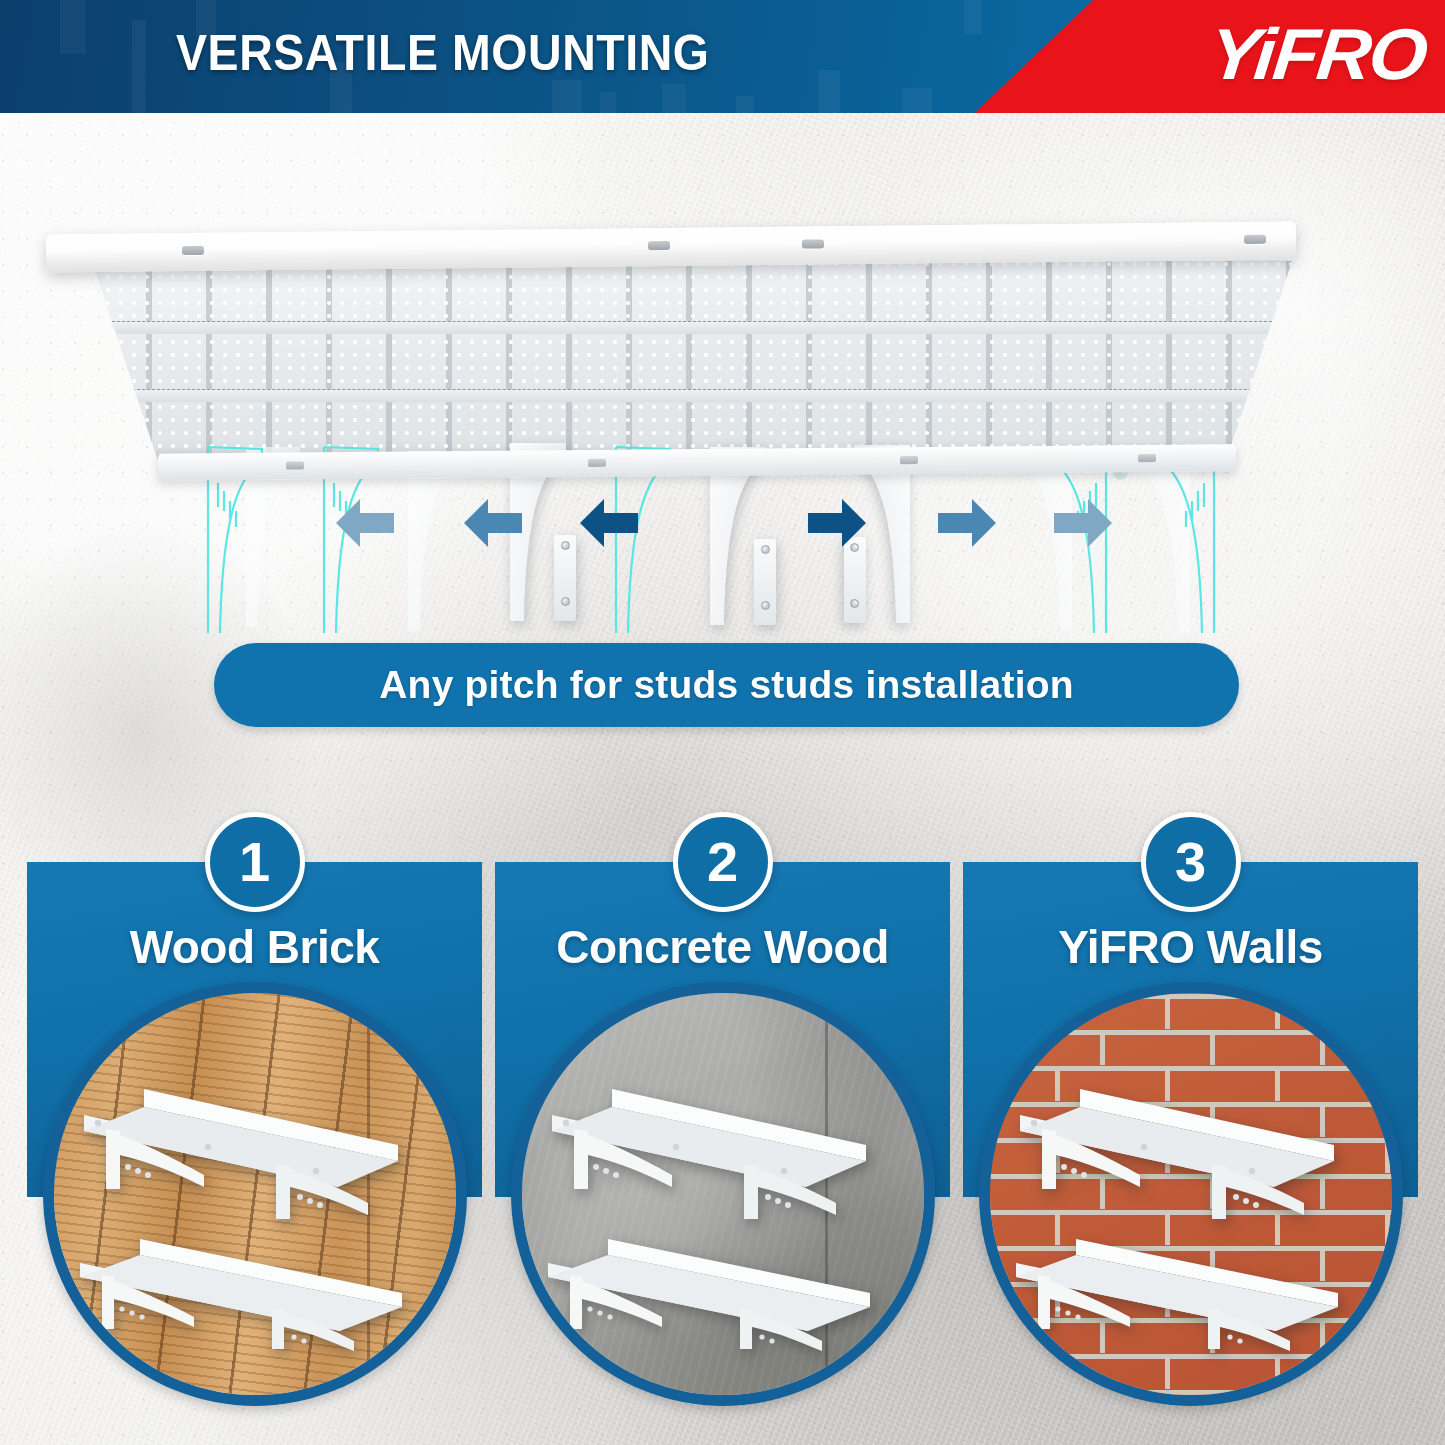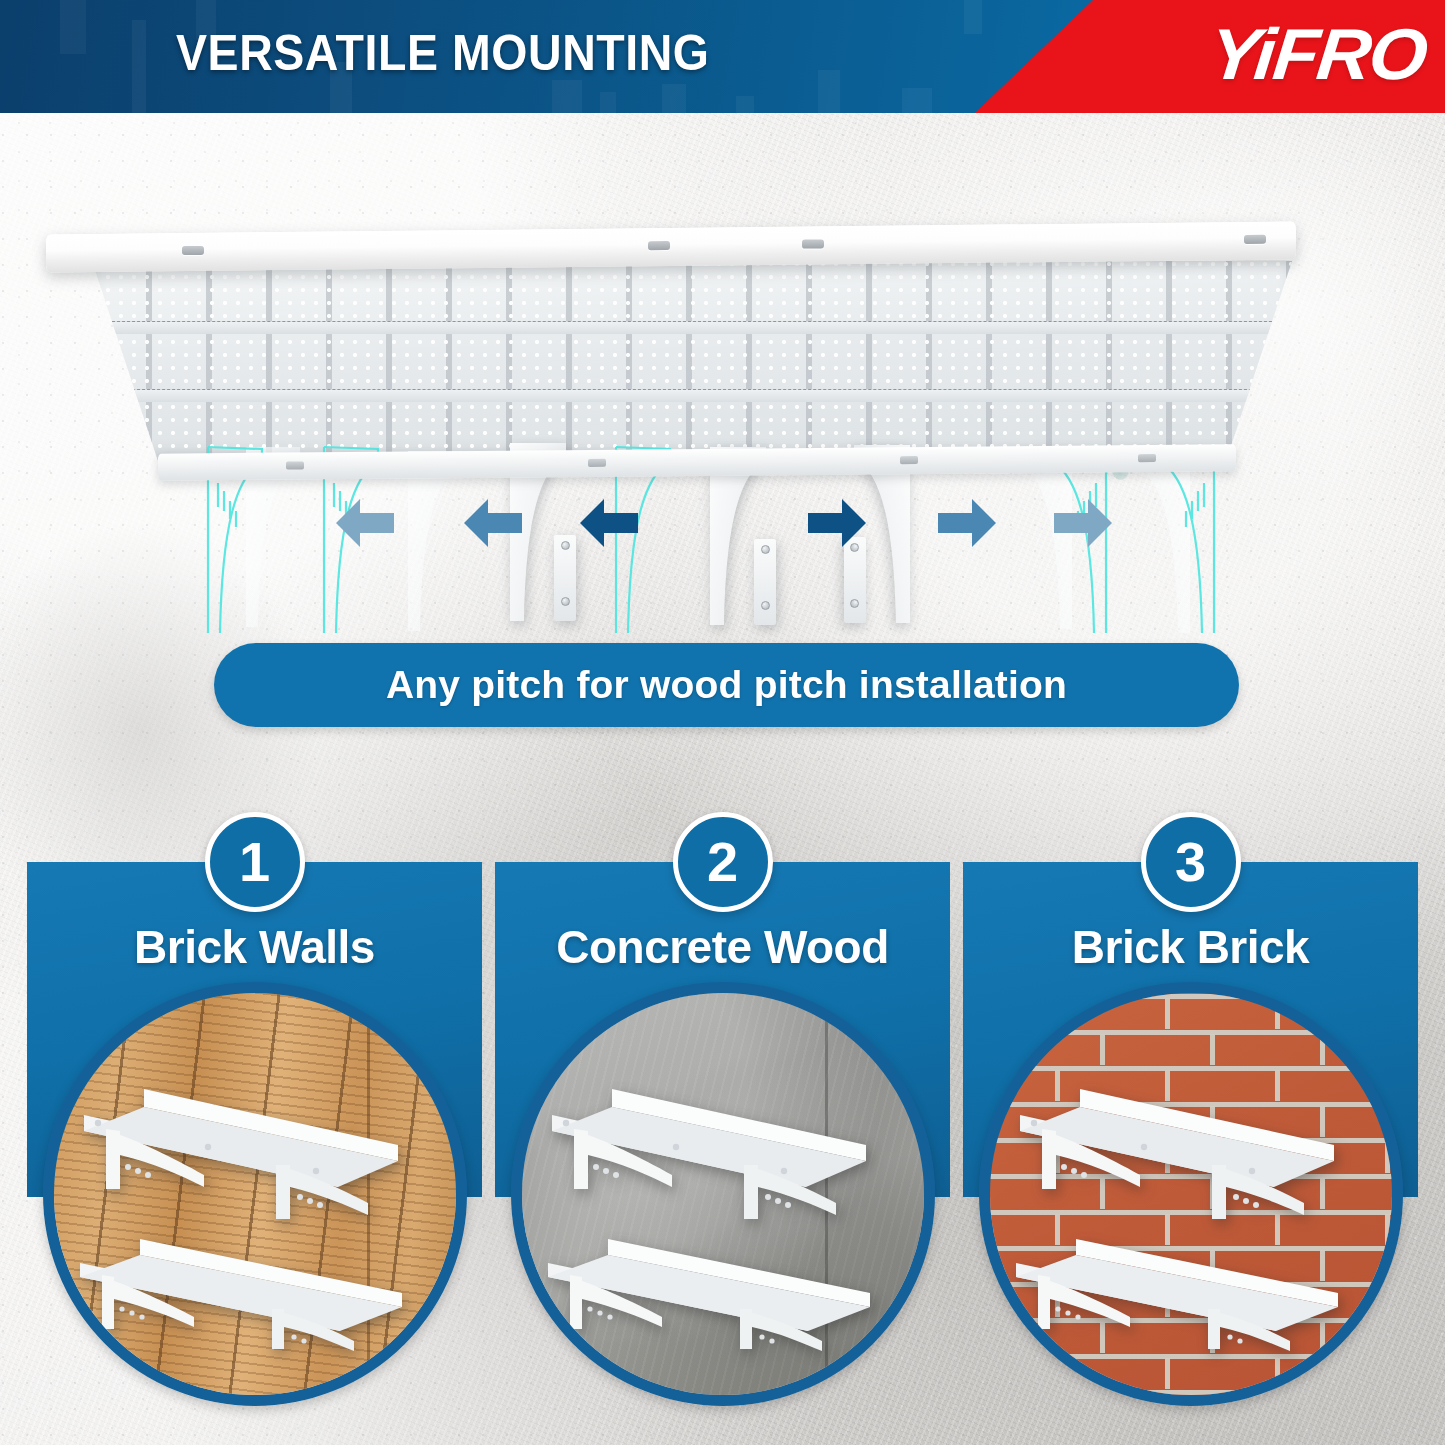--- a/index.html
+++ b/index.html
@@ -419,29 +419,29 @@
         </svg>
     </div>
     <div class="arrow" style="left:1052px;">
       <svg viewBox="0 0 62 56">
           <path d="M 36 4 L 36 18 L 2 18 L 2 38 L 36 38 L 36 52 L 60 28 Z" fill="#7fa8c4"></path>
         </svg>
     </div>
   </div>
 
   <div id="pill">
-    <span>Any pitch for wood pitch installation</span>
+    <span>Any pitch for studs studs installation</span>
   </div>
 
   <div id="cards">
 
     <div class="card c1">
       <div class="card-panel"></div>
       <div class="badge">1</div>
-      <div class="card-title">Brick Walls</div>
+      <div class="card-title">Wood Brick</div>
       <div class="photo">
         <div class="photo-inner tex-wood">
           <div class="seam"></div>
           <div class="mini-shelf" style="left:22px;top:86px;width:330px;height:140px;">
             <svg viewBox="0 0 330 140">
               <path d="M 68 10 L 322 66 L 322 82 L 68 28 Z" fill="#fbfcfc"></path>
               <path d="M 8 36 L 262 92 L 262 108 L 8 52 Z" fill="#f2f4f5"></path>
               <path d="M 68 28 L 322 82 L 262 108 L 8 52 Z" fill="#e9ecee"></path>
               <path d="M 30 50 L 30 110 L 44 110 L 44 76 C 78 84 104 96 128 108 L 128 96 C 96 78 62 62 44 56 L 44 52 Z" fill="#f6f8f8"></path>
               <path d="M 200 86 L 200 140 L 214 140 L 214 108 C 246 116 270 126 292 136 L 292 124 C 262 108 232 96 214 90 L 214 86 Z" fill="#eff2f3"></path>
@@ -525,21 +525,21 @@
               </g>
             </svg>
           </div>
         </div>
       </div>
     </div>
 
     <div class="card c3">
       <div class="card-panel"></div>
       <div class="badge">3</div>
-      <div class="card-title">Brick Brick</div>
+      <div class="card-title">YiFRO Walls</div>
       <div class="photo">
         <div class="photo-inner tex-brick">
           <div class="brick-rows">
             <i style="left:-40px; top:5px;  width:110px;"></i>
               <i style="left:70px;  top:5px;  width:110px;"></i>
             <i style="left:180px; top:5px;  width:110px;"></i>
               <i style="left:290px; top:5px;  width:110px;"></i>
             <i style="left:5px;   top:41px; width:110px;"></i>
               <i style="left:115px; top:41px; width:110px;"></i>
             <i style="left:225px; top:41px; width:110px;"></i>

